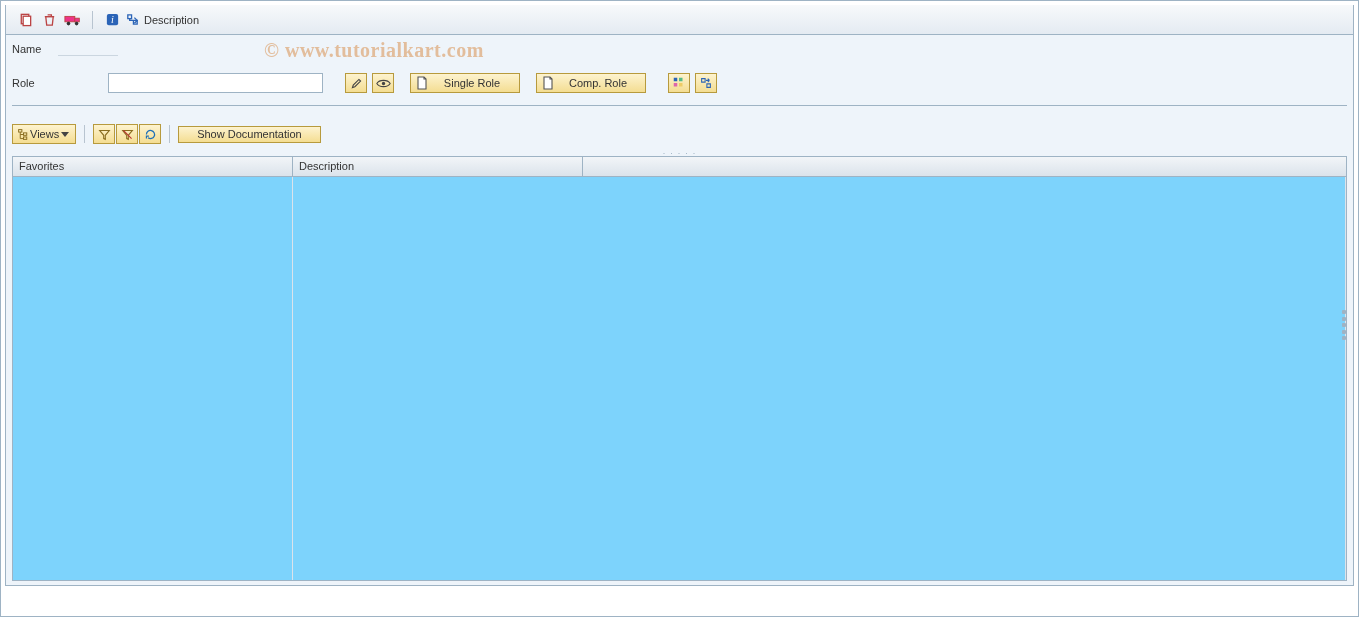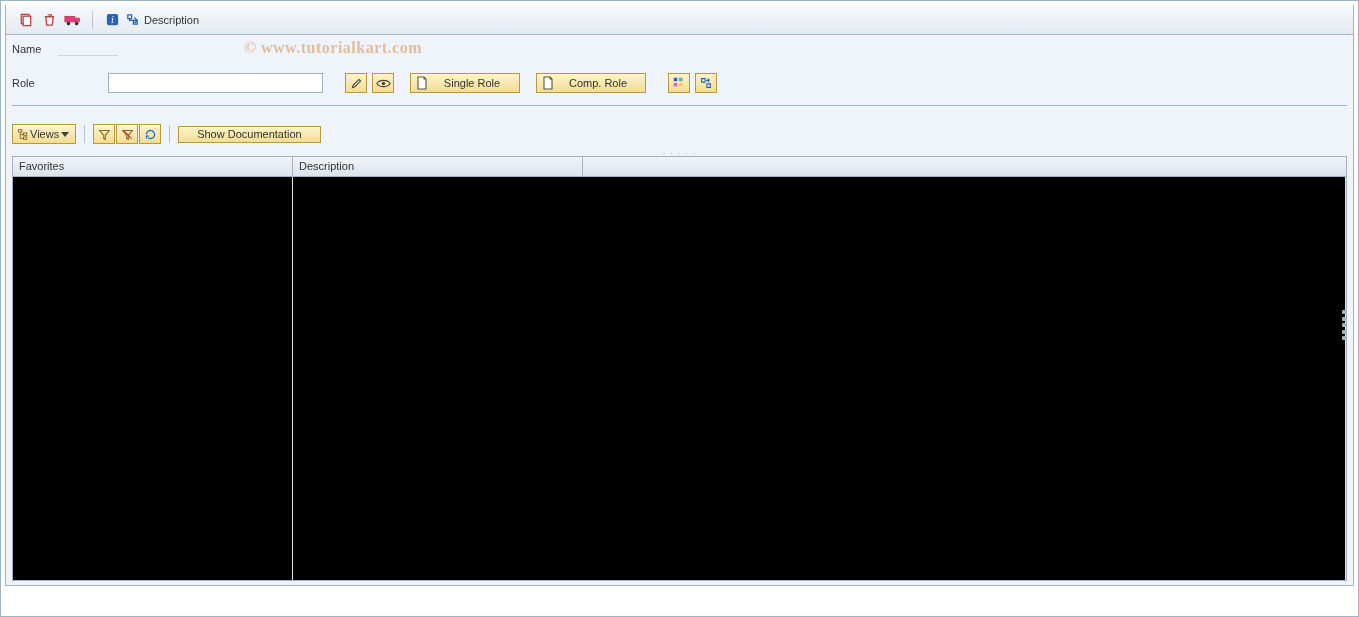--- a/index.html
+++ b/index.html
@@ -104,21 +104,21 @@
     .tiny-tri { width:0; height:0; border-left:4px solid transparent; border-right:4px solid transparent; border-top:5px solid #444; margin-left:2px; }
 
     
     .gripper { height:6px; text-align:center; color:#9eb3c4; font-size:9px; letter-spacing:1px; line-height:6px; user-select:none; }
 
     
     .tbl-wrap {
       border: 1px solid #9eb3c4;
       height: 425px;
       display:flex; flex-direction:column;
-      background:#000000;
+      background:#7dd3fc;
     }
     .tbl-head {
       display:flex; height:20px;
       background: linear-gradient(#f2f5f8,#dbe3eb);
       border-bottom:1px solid #9eb3c4;
       font-size:11px; color:#333;
     }
     .th { border-right:1px solid #9eb3c4; padding:3px 6px; overflow:hidden; white-space:nowrap; }
     .th.fav  { width:280px; }
     .th.desc { width:290px; }
@@ -128,23 +128,23 @@
     .tbl-body .col { border-right:1px solid #dbe3eb; }
     .tbl-body .col.fav  { width:280px; }
     .tbl-body .col.rest { flex:1; }
 
     
     .scroll-stub { position:absolute; right:5px; top:50%; width:8px; height:30px; display:flex; flex-direction:column; justify-content:space-between; }
     .scroll-stub span { width:4px; height:4px; background:#9eb3c4; border-radius:1px; align-self:center; }
 
     
     .watermark {
-      position:absolute; left:244px; top:39px;
+      position:absolute; left:264px; top:39px;
       font-family: Georgia, 'Times New Roman', serif;
-      font-size: 16px; font-weight: 600;
+      font-size: 20px; font-weight: 600;
       color: rgba(216,144,78,0.55);
       letter-spacing: .5px;
       pointer-events:none; user-select:none;
     }
 
     
     svg { display:block; }
   </style>
 </head>
 <body>

